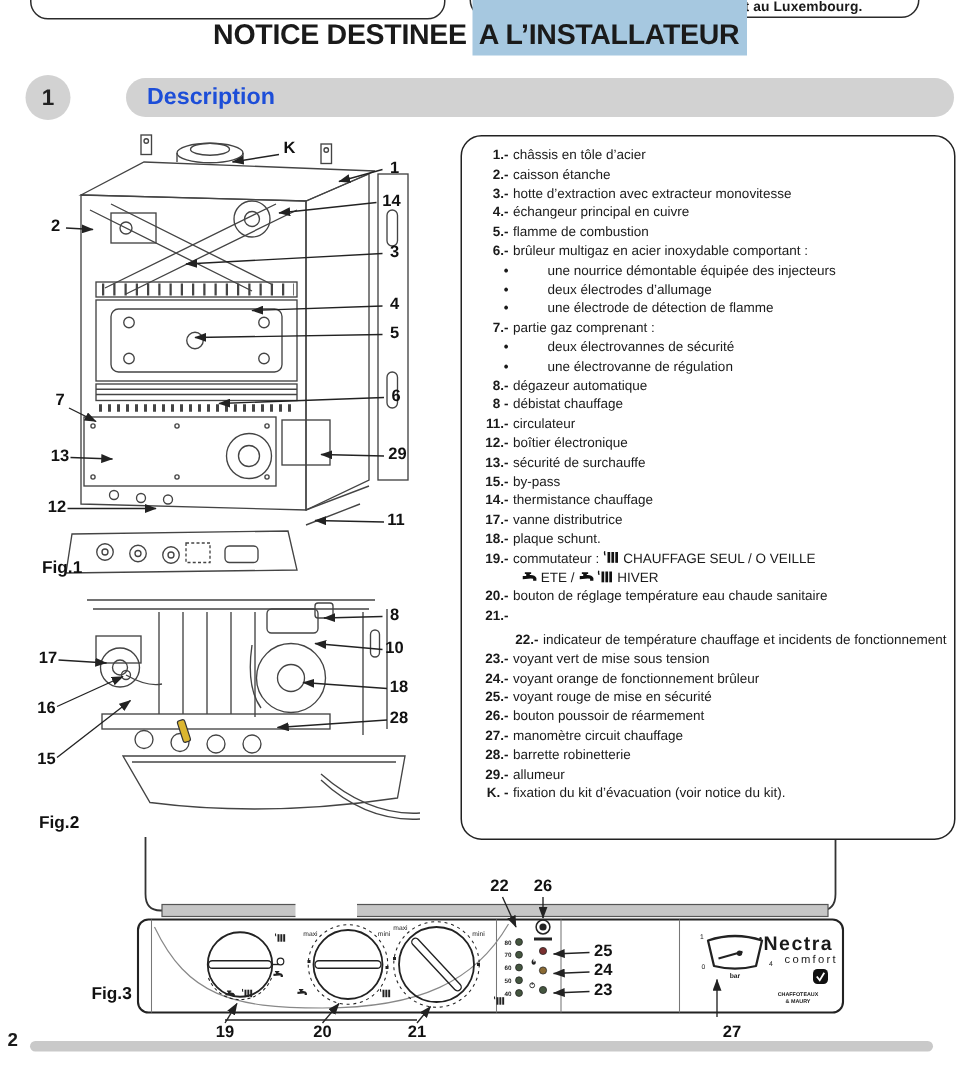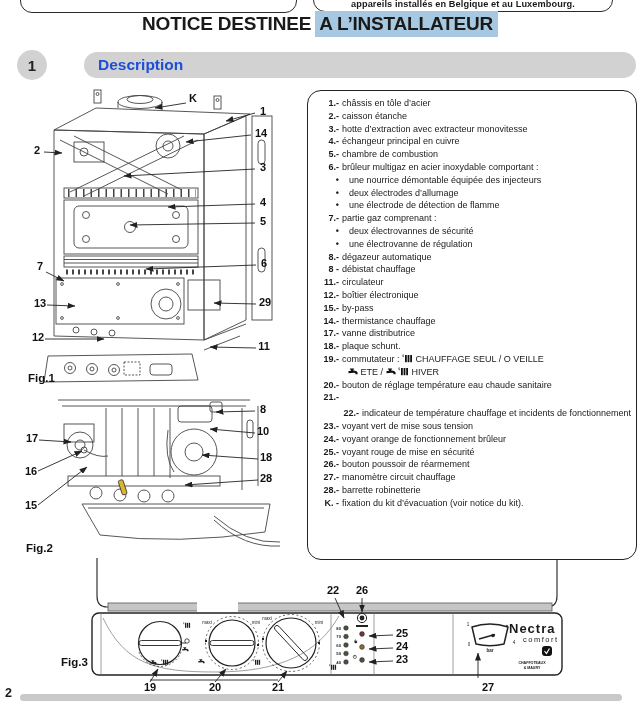--- a/index.html
+++ b/index.html
@@ -4,31 +4,31 @@
 <style>
   html,body{margin:0;padding:0;background:#fff;}
   #page{position:relative;width:640px;height:726px;background:#fff;overflow:hidden;
         font-family:"Liberation Sans",sans-serif;color:#1a1a1a;}
   .topbox{position:absolute;border:1.6px solid #2b2b2b;border-radius:12px;background:#fff;box-sizing:border-box;}
   #boxL{left:20px;top:-14px;width:277px;height:27px;}
   #boxR{left:313px;top:-22px;width:300px;height:34px;display:flex;align-items:flex-end;justify-content:center;
         padding-bottom:2px;font-weight:bold;font-size:9.2px;letter-spacing:0.1px;}
   #title{position:absolute;top:13px;left:0;width:640px;text-align:center;font-weight:bold;
          font-size:19px;letter-spacing:-0.2px;white-space:nowrap;}
-  #title .hl{background:#a6c8e0;padding:2px 5px 3px 4px;margin-left:4px;}
+  #title .hl{background:#a6c8e0;padding:14px 5px 3px 4px;margin-left:4px;}
   #secnum{position:absolute;left:17px;top:50px;width:30px;height:30px;border-radius:50%;background:#d2d2d2;
           display:flex;align-items:center;justify-content:center;font-weight:bold;font-size:15px;color:#222;}
   #secbar{position:absolute;left:84px;top:52px;width:552px;height:26px;border-radius:13px;background:#d2d2d2;
           display:flex;align-items:center;padding-left:14px;box-sizing:border-box;font-weight:bold;font-size:15.5px;color:#1d4ed8;}
   #plist{position:absolute;left:307px;top:90px;width:330px;height:470px;border:1.6px solid #222;
          border-radius:14px;box-sizing:border-box;padding:6px 5px 5px 9px;background:#fff;}
   .prow{font-size:9px;line-height:12.8px;display:flex;white-space:nowrap;}
   .prow .num{flex:0 0 22px;text-align:right;font-weight:bold;white-space:pre;}
   .prow .txt{margin-left:3px;}
-  .prow.b .txt{margin-left:10px;}
+  .prow.b .txt{margin-left:26px;}
   .prow .txt svg{vertical-align:-1px;}
   .figsvg{position:absolute;}
   #fig1{left:18px;top:88px;}
   #fig2{left:18px;top:398px;}
   #fig3{left:55px;top:556px;}
   .co{font-weight:bold;font-size:11px;fill:#111;}
   .figlab{font-weight:bold;font-size:11.5px;fill:#111;}
   .tiny{font-size:4.5px;fill:#222;}
   #botbar{position:absolute;left:20px;top:694px;width:602px;height:7px;border-radius:3.5px;background:#c9c9c9;}
   #pageno{position:absolute;left:5px;top:686px;font-weight:bold;font-size:12.5px;}
@@ -341,21 +341,21 @@
       <div class="prow">
         <span class="num">3.-</span>
         <span class="txt">hotte d’extraction avec extracteur monovitesse</span>
       </div>
       <div class="prow">
         <span class="num">4.-</span>
         <span class="txt">échangeur principal en cuivre</span>
       </div>
       <div class="prow">
         <span class="num">5.-</span>
-        <span class="txt">chambre de combustion</span>
+        <span class="txt">flamme de combustion</span>
       </div>
       <div class="prow">
         <span class="num">6.-</span>
         <span class="txt">brûleur multigaz en acier inoxydable comportant :</span>
       </div>
       <div class="prow b">
         <span class="num">•</span>
         <span class="txt">une nourrice démontable équipée des injecteurs</span>
       </div>
       <div class="prow b">
@@ -386,20 +386,24 @@
         <span class="num">8 -</span>
         <span class="txt">débistat chauffage</span>
       </div>
       <div class="prow">
         <span class="num">11.-</span>
         <span class="txt">circulateur</span>
       </div>
       <div class="prow">
         <span class="num">12.-</span>
         <span class="txt">boîtier électronique</span>
+      </div>
+      <div class="prow">
+        <span class="num">13.-</span>
+        <span class="txt">sécurité de surchauffe</span>
       </div>
       <div class="prow">
         <span class="num">15.-</span>
         <span class="txt">by-pass</span>
       </div>
       <div class="prow">
         <span class="num">14.-</span>
         <span class="txt">thermistance chauffage</span>
       </div>
       <div class="prow">
@@ -461,20 +465,24 @@
       </div>
       <div class="prow">
         <span class="num">27.-</span>
         <span class="txt">manomètre circuit chauffage</span>
       </div>
       <div class="prow">
         <span class="num">28.-</span>
         <span class="txt">barrette robinetterie</span>
       </div>
       <div class="prow">
+        <span class="num">29.-</span>
+        <span class="txt">allumeur</span>
+      </div>
+      <div class="prow">
         <span class="num">K. -</span>
         <span class="txt">fixation du kit d’évacuation (voir notice du kit).</span>
       </div>
     </div>
 
   <div id="botbar"></div>
   <div id="pageno">2</div>
 </div>
 
 </body></html>

